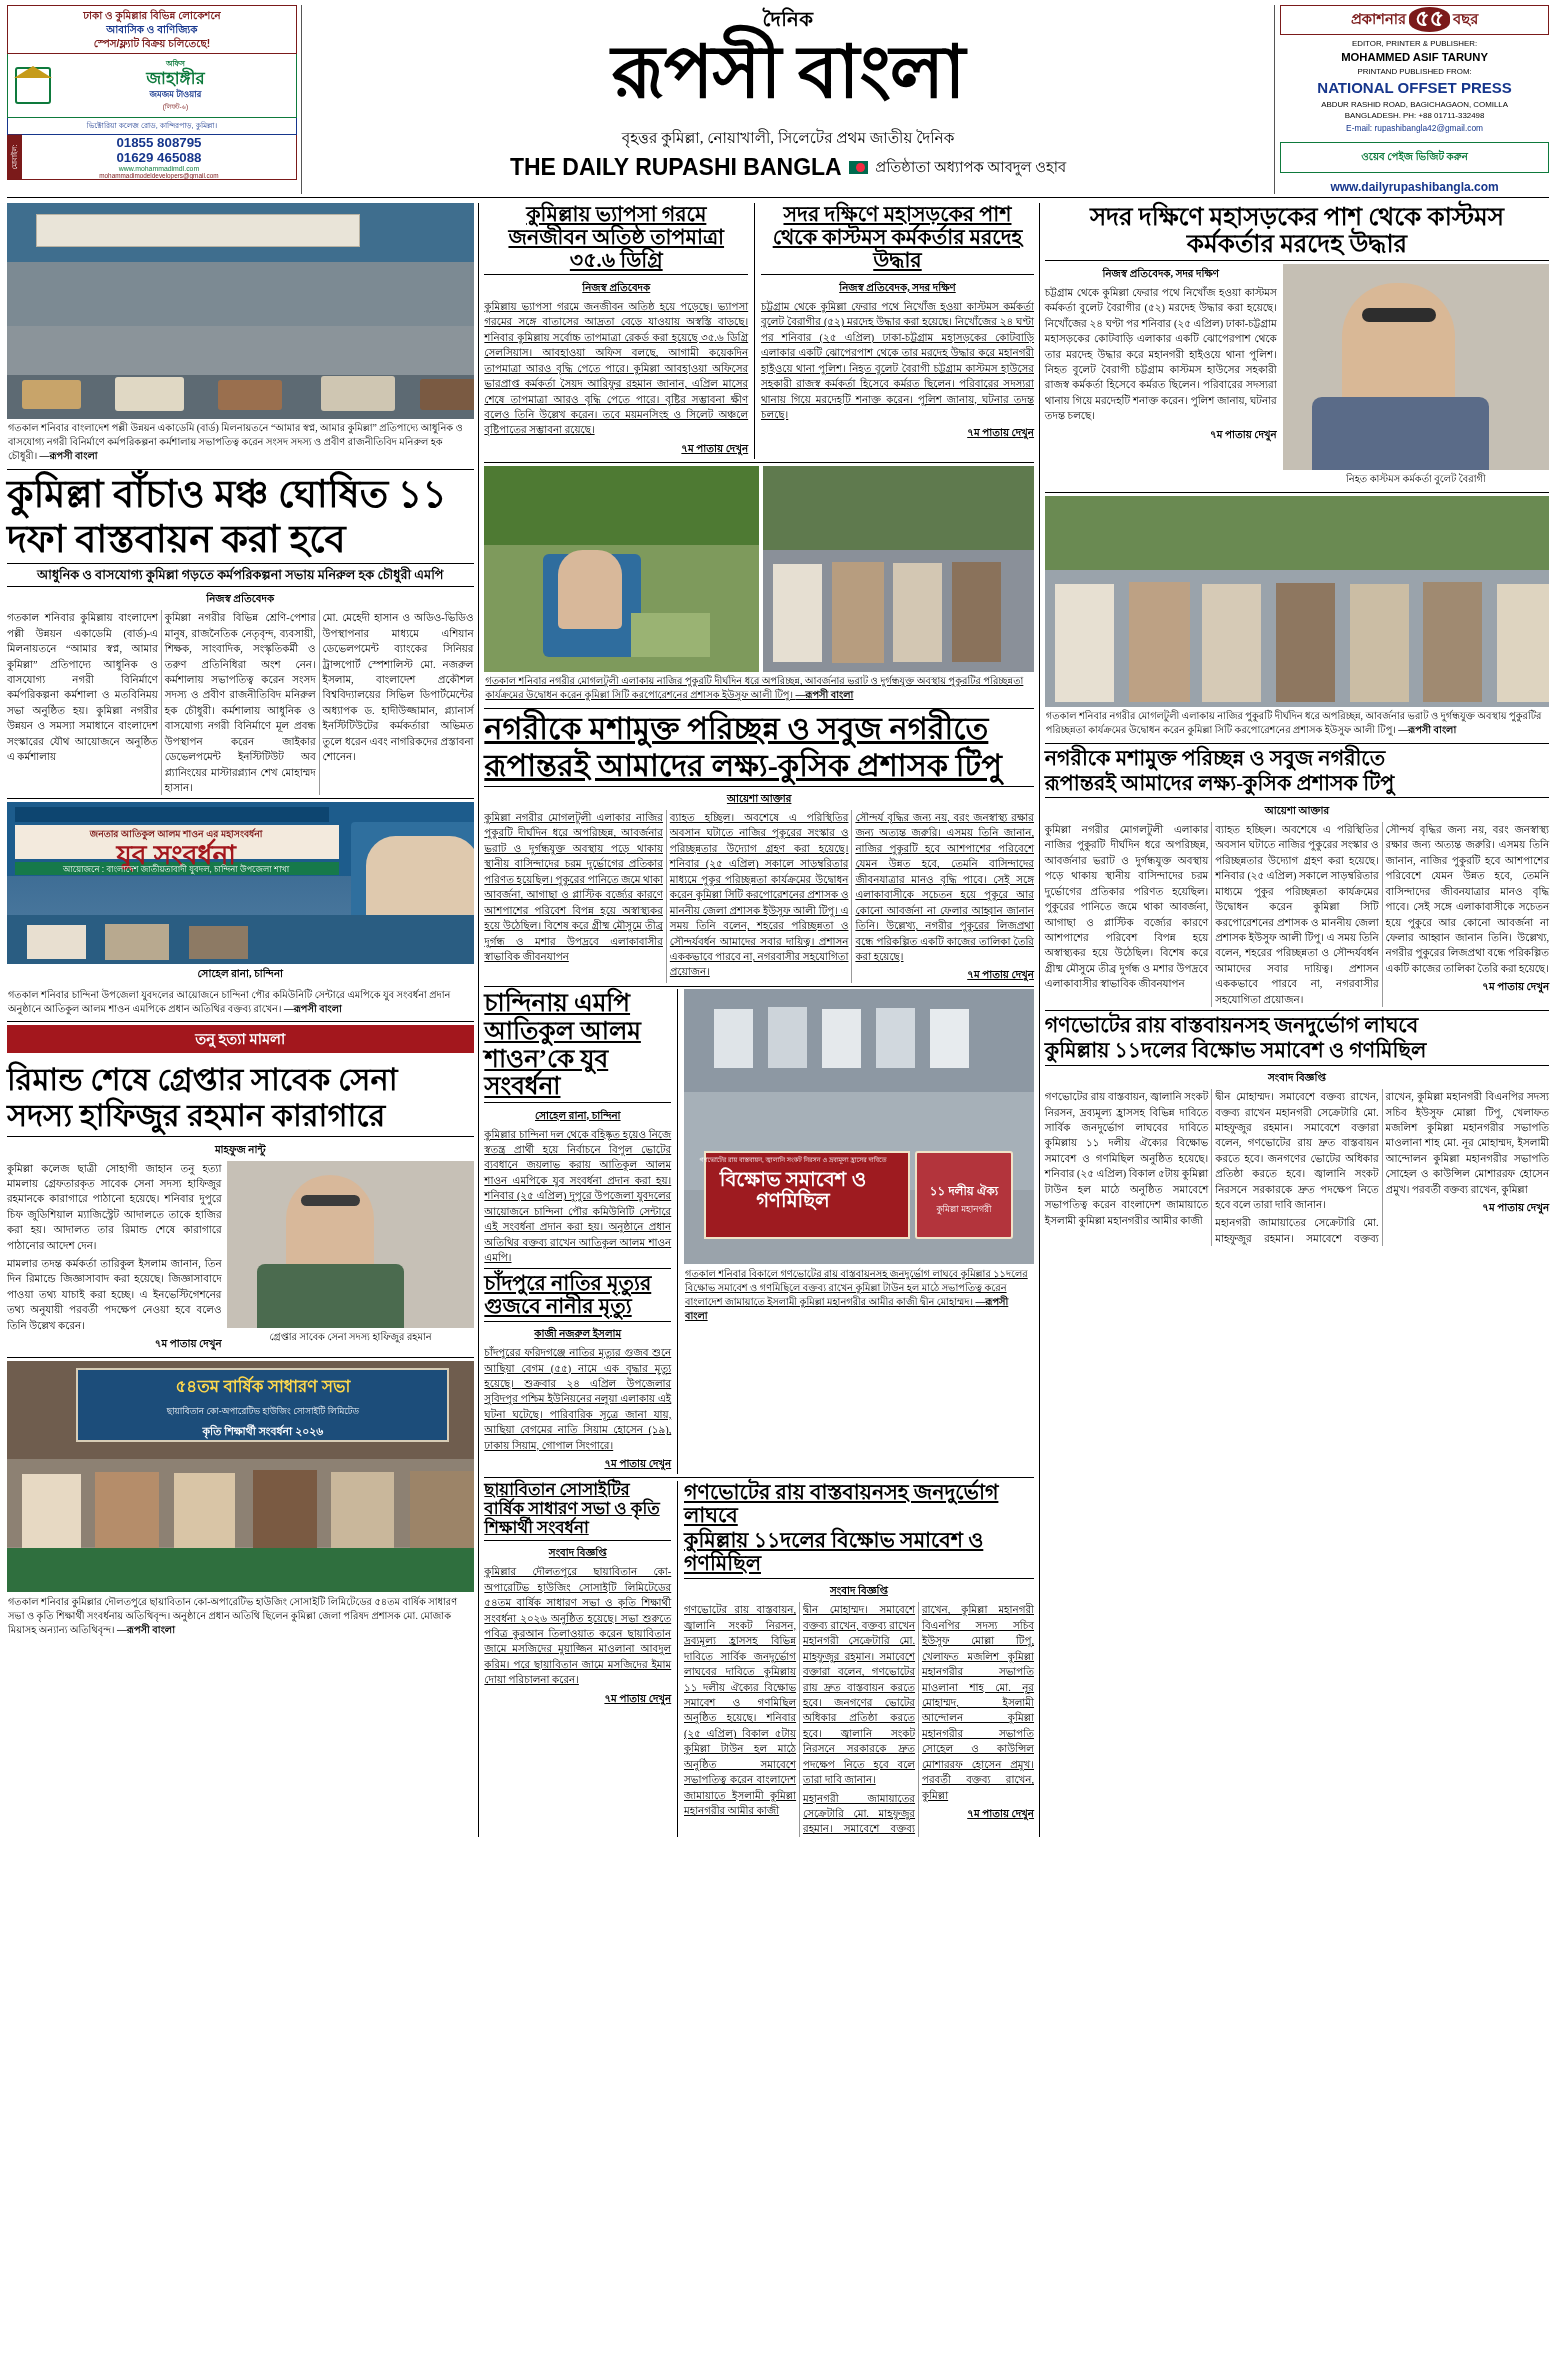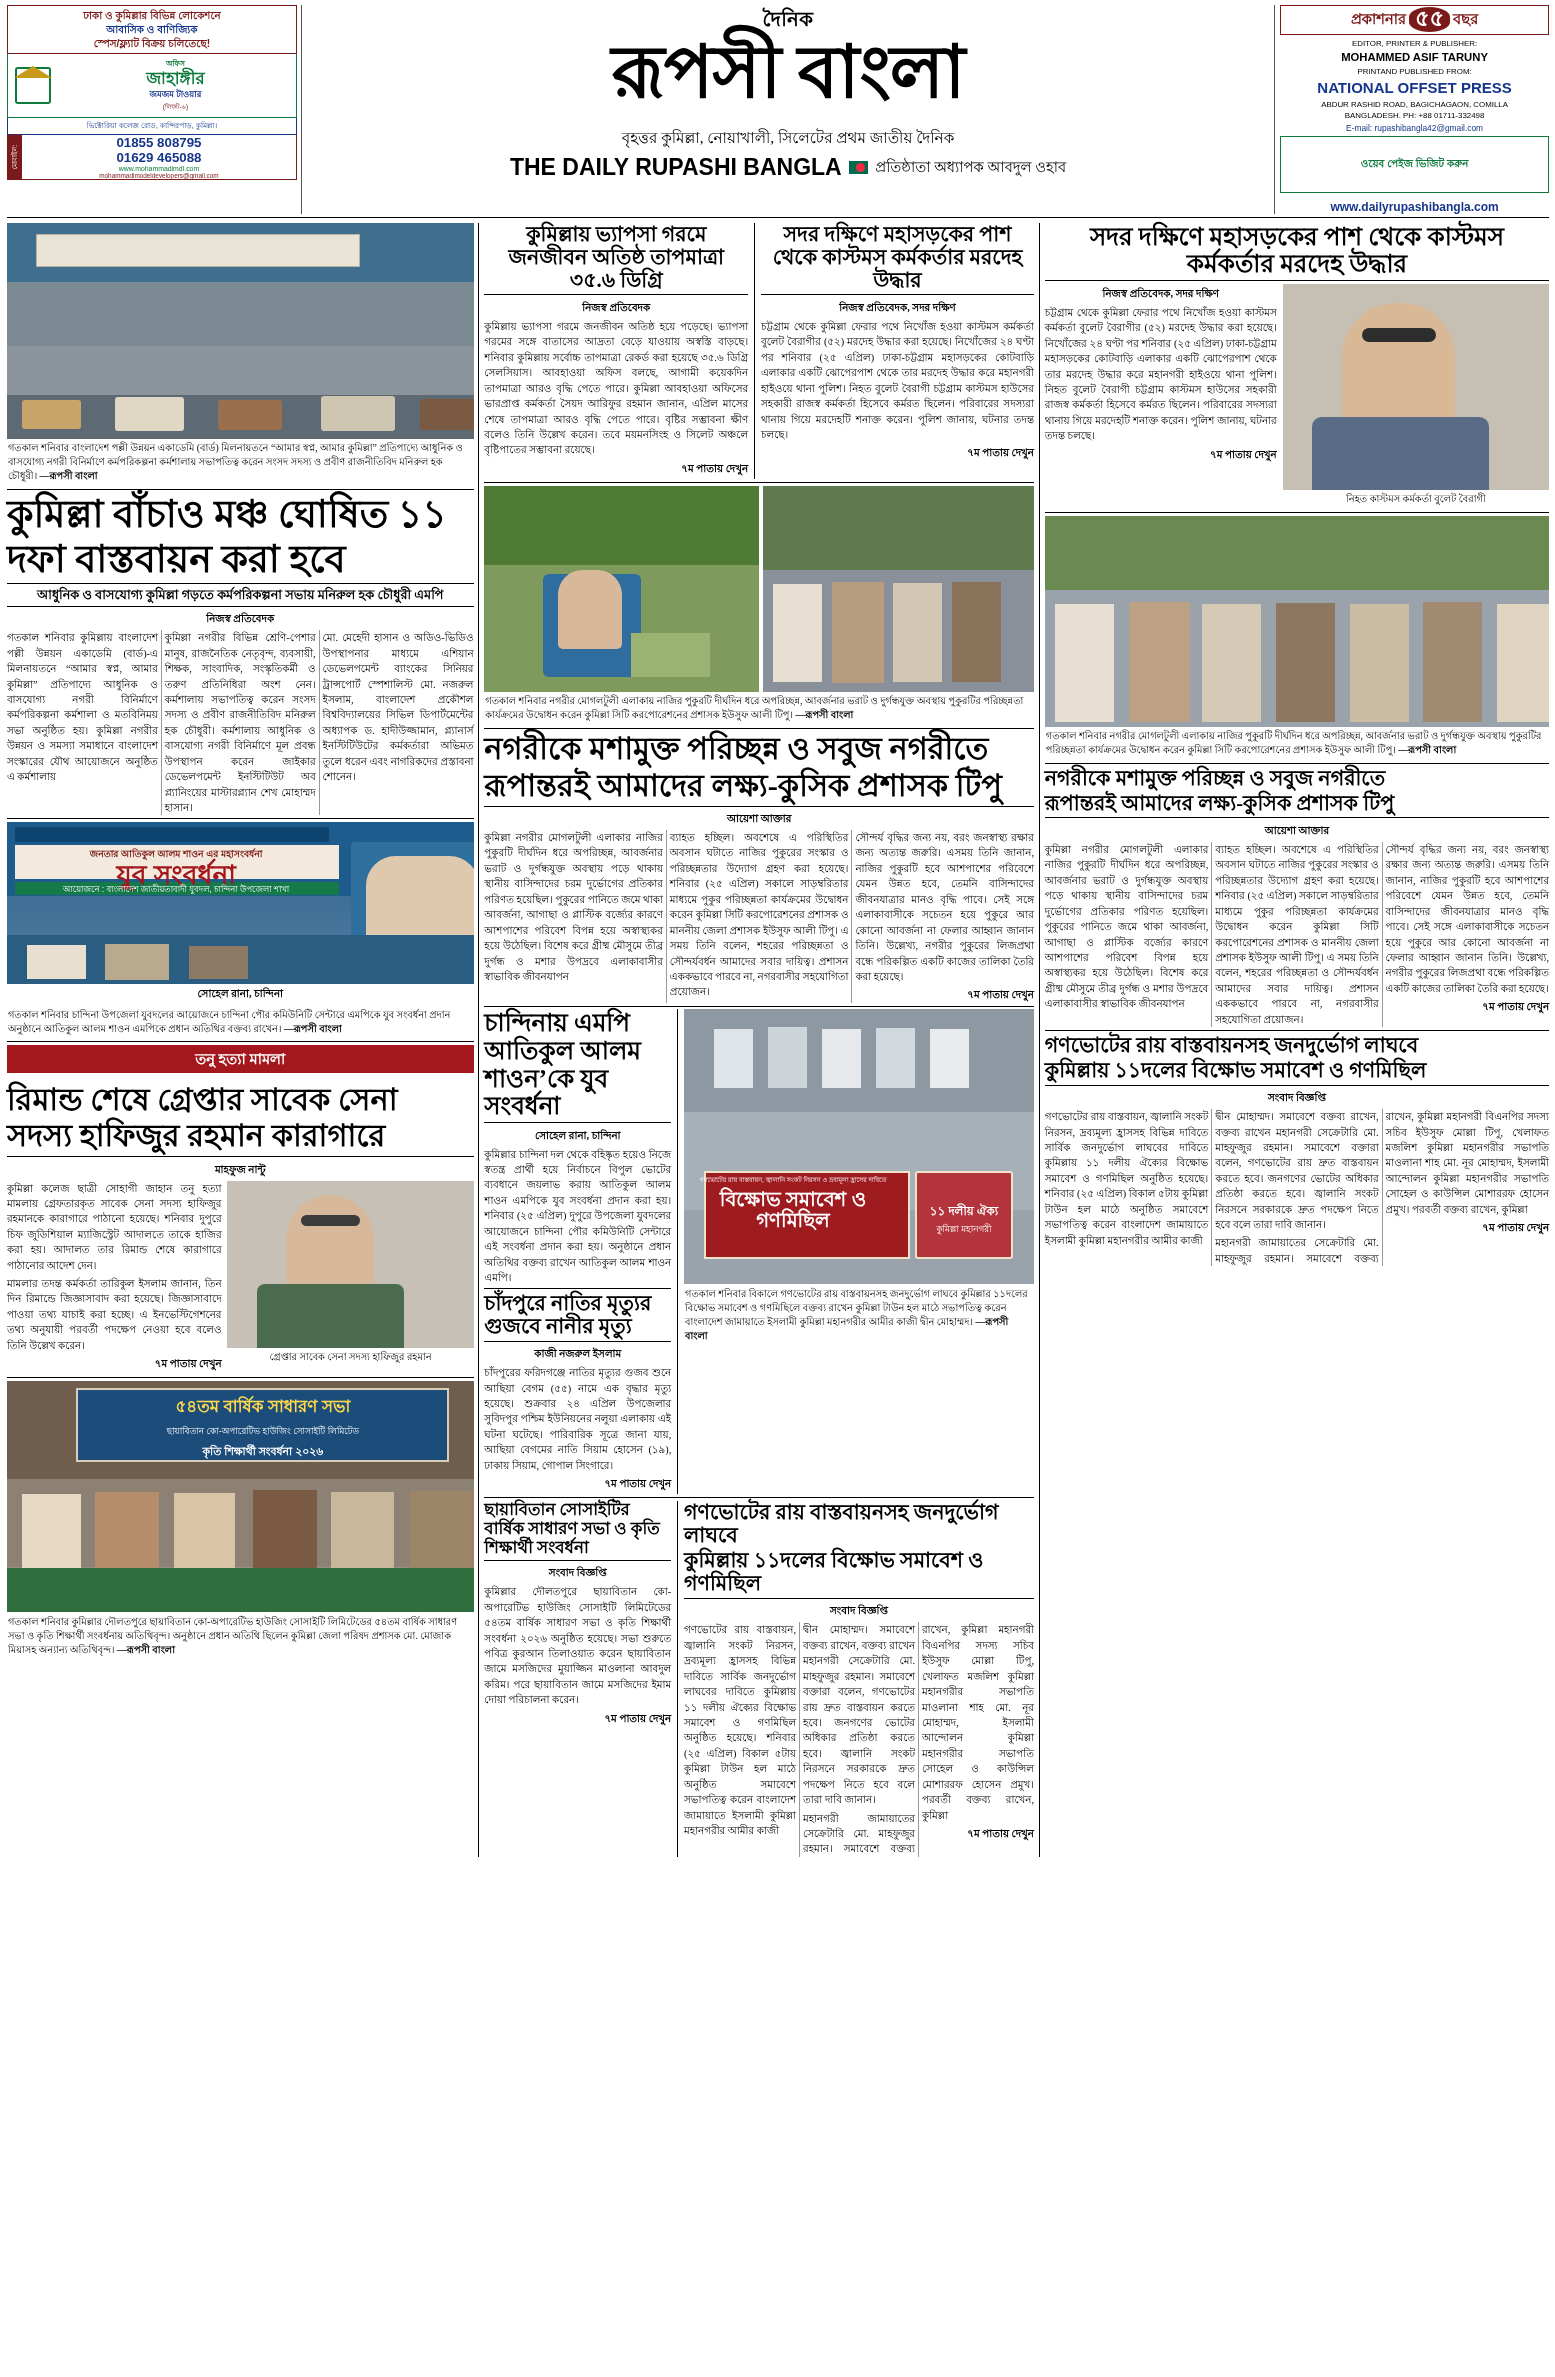--- a/index.html
+++ b/index.html
@@ -73,30 +73,30 @@
   .anniv .t { font-size:14.7px; color:#7b1a1a; }
   .anniv .big {
     font-size:22.6px; color:#fff; background:#7b1a1a; border-radius:50%/40%; padding:0 5.9px; line-height:1.1;
   }
   .imprint { font-family:"Liberation Sans", sans-serif; font-size:8.4px; line-height:1.45; margin-top:2.9px; }
   .imprint .l1 { font-size:7.9px; }
   .imprint .name { font-size:11.3px; font-weight:bold; }
   .imprint .press { font-size:15px; font-weight:bold; color:#16368c; }
   .imprint .mail { color:#16368c; }
   .web-bar {
-    margin-top:2px; border:1px solid #0e7a3c; padding:19px;
-    font-family:Liberation Sans, sans-serif; font-weight:bold; font-size:10.3px; color:#0e7a3c;
+    margin-top:8px; border:1px solid #0e7a3c; padding:6px;
+    font-family:Liberation Serif, serif; font-weight:bold; font-size:10.3px; color:#0e7a3c;
   }
   .web-url { font-family:"Liberation Sans", sans-serif; font-weight:bold; font-size:12px; color:#16368c; margin-top:7px; }
 
   
   .body-grid { display:flex; gap:4.9px; margin-top:4.9px; }
   .col { }
   .col-a { width:496px; }
-  .col-b { width:596px; }
+  .col-b { width:596px;text-decoration:underline; }
   .col-c { width:536px; }
 
   .photo { background:#b9c3c9; position:relative; overflow:hidden; }
   .cap { font-size:9.8px; line-height:1.42; padding:2.5px 1px 2.9px; }
   .cap .src { font-weight:bold; }
   .rule { border-top:1px solid #000; margin:2.9px 0; }
   .rule-thin { border-top:0.5px solid #000; margin:2.5px 0; }
 
   .hl { font-weight:bold; line-height:1.12; }
   .hl-xxl { font-size:38px; }

